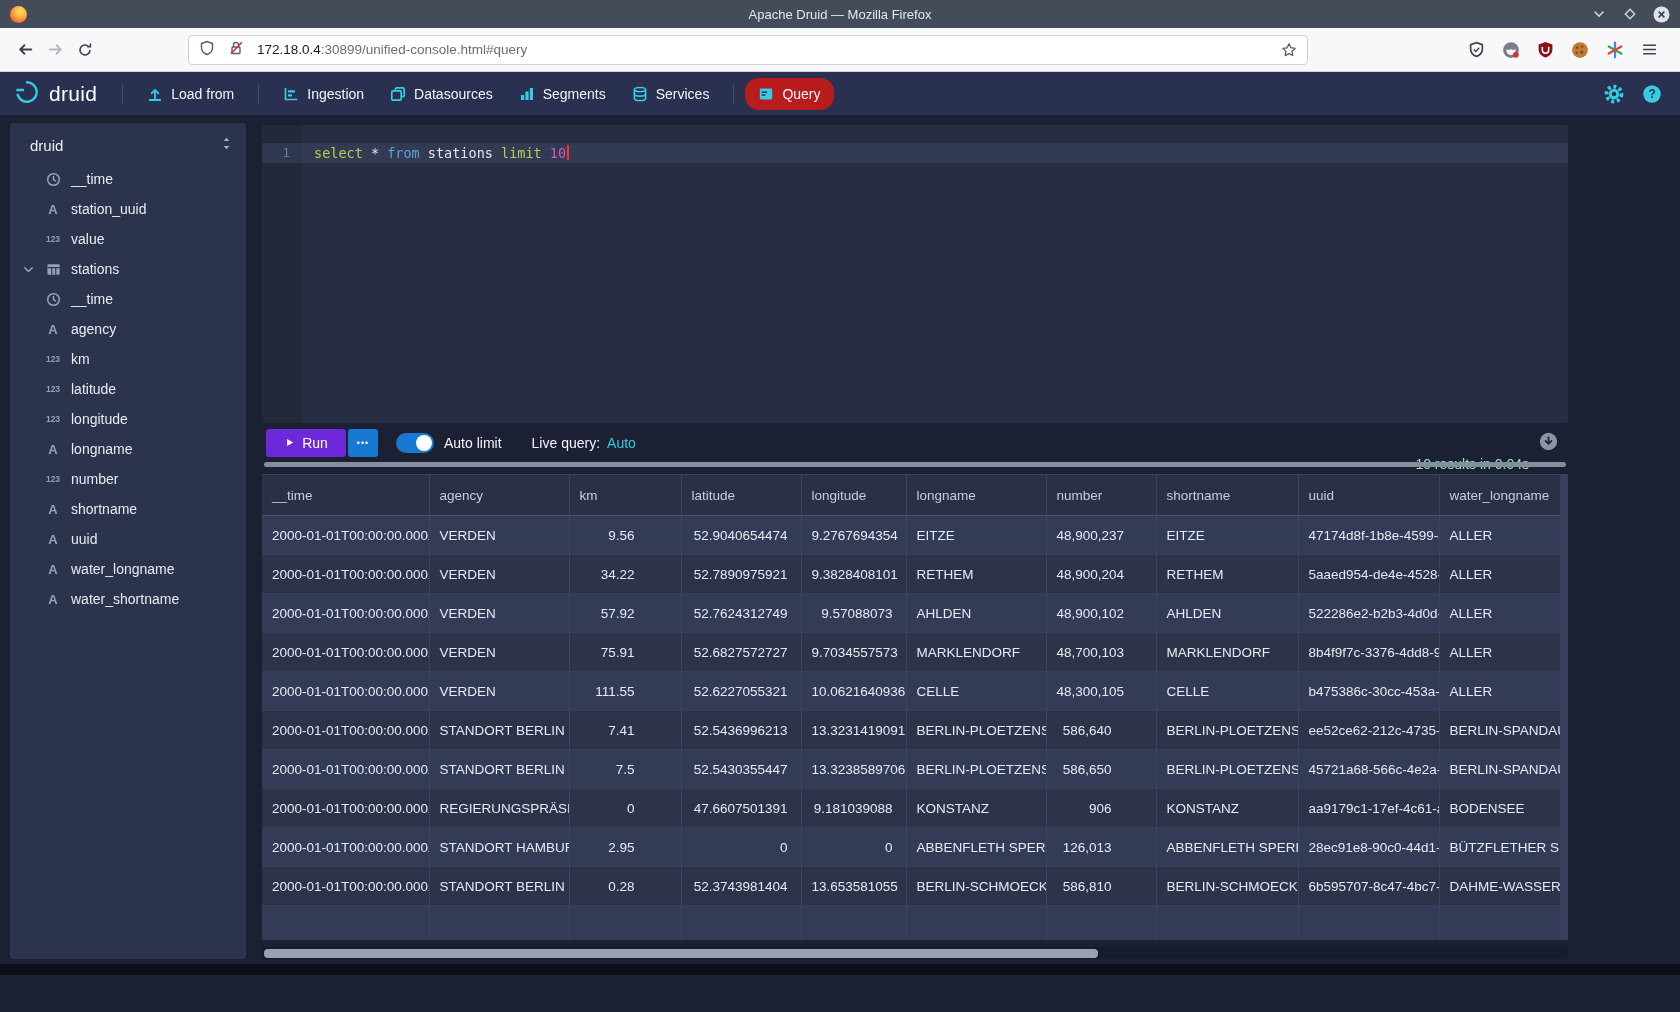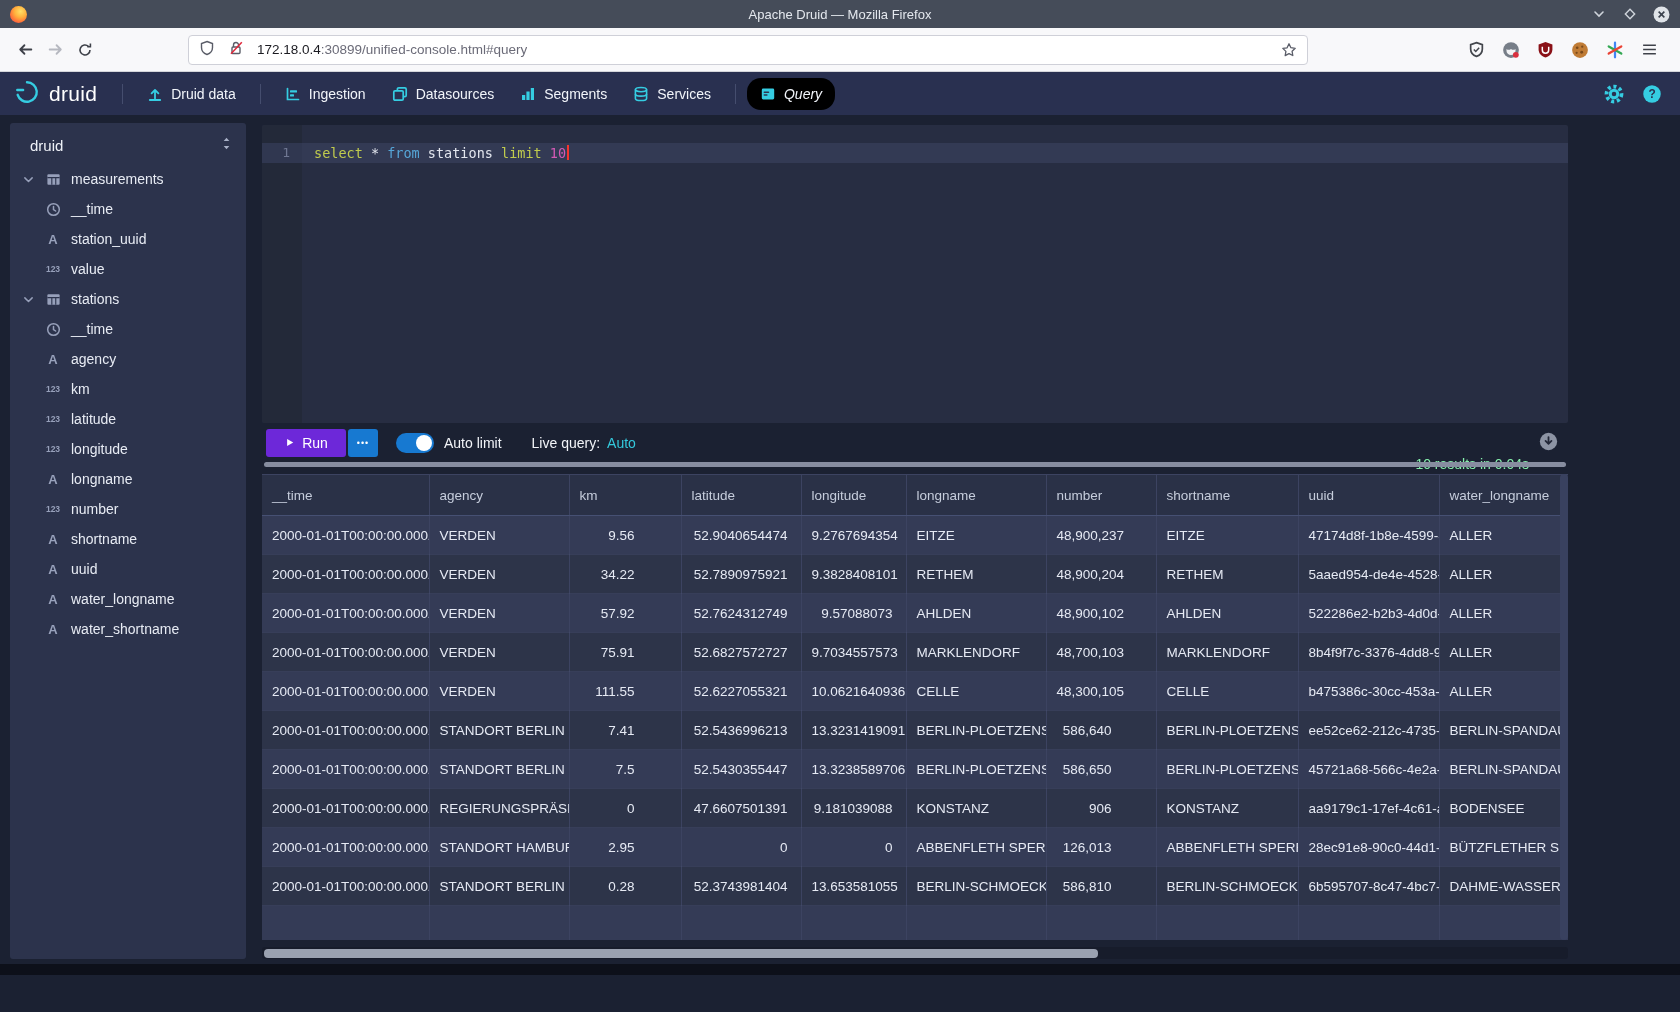--- a/index.html
+++ b/index.html
@@ -27,21 +27,21 @@
   .url-star{margin-left:auto;display:flex;}
   .ext-icons{margin-left:auto;display:flex;align-items:center;gap:17px;padding-right:12px;}
   .ext-icons span{display:inline-flex;}
 
   
   .dnav{height:43px;background:#293050;display:flex;align-items:center;padding:0 14px;}
   .brand{display:flex;align-items:center;gap:9px;margin-right:14px;}
   .brand-name{font-size:21px;font-weight:500;color:#fff;letter-spacing:.3px;}
   .nav-divider{width:1px;height:20px;background:#454d6e;margin:0 11px;}
   .nav-item{display:flex;align-items:center;gap:8px;padding:8px 13px;border-radius:14px;color:#f2f5fa;font-size:14px;cursor:default;}
-  .nav-item.active{background:#000000;font-style:italic;}
+  .nav-item.active{background:#b91c1c;}
   .nav-ic{display:inline-flex;}
   .nav-right{margin-left:auto;display:flex;align-items:center;gap:18px;padding-right:4px;}
   .nav-right span{display:inline-flex;}
 
   
   .content{position:relative;height:860px;background:#1b2132;}
 
   .schema-panel{position:absolute;left:10px;top:8px;width:236px;height:836px;background:#2c334c;border-radius:3px;overflow:hidden;}
   .schema-head{display:flex;align-items:center;justify-content:space-between;padding:13px 12px 9px 20px;}
   .schema-title{font-size:15px;color:#eef1f7;}
@@ -214,21 +214,21 @@
     </span>
     <span class="nav-divider"></span>
     <div style="display:flex;align-items:center;">
         <div class="nav-item">
           <span class="nav-ic">
             <svg width="16" height="16" viewBox="0 0 16 16">
               <path d="M8 12.5V4M4.6 7.4L8 4l3.4 3.4" fill="none" stroke="#35cde2" stroke-width="1.8" stroke-linecap="round" stroke-linejoin="round"></path>
               <path d="M2.8 14h10.4" stroke="#35cde2" stroke-width="1.8" stroke-linecap="round"></path>
             </svg>
           </span>
-          <span class="nav-label">Druid data</span>
+          <span class="nav-label">Load from</span>
         </div>
         <span class="nav-divider"></span>
         <div class="nav-item">
           <span class="nav-ic">
             <svg width="16" height="16" viewBox="0 0 16 16">
               <path d="M2.5 2.5v11h11" fill="none" stroke="#35cde2" stroke-width="1.7" stroke-linecap="round"></path>
               <rect x="5" y="4.2" width="7" height="2.4" rx=".5" fill="#35cde2"></rect>
               <rect x="5" y="8.2" width="4" height="2.4" rx=".5" fill="#35cde2"></rect>
             </svg>
           </span>
@@ -295,34 +295,20 @@
 
     <aside class="schema-panel">
       <div class="schema-head">
         <span class="schema-title">druid</span>
         <span><svg width="15" height="15" viewBox="0 0 16 16">
               <path d="M8 1.8L11 5.4H5z" fill="#a9b1c7"></path>
               <path d="M8 14.2L5 10.6h6z" fill="#a9b1c7"></path>
             </svg></span>
       </div>
       <div>
-          <div class="tree-row group">
-            <span class="tree-chev">
-              <svg width="13" height="13" viewBox="0 0 16 16">
-                <path d="M3.5 6l4.5 4.5L12.5 6" fill="none" stroke="#97a0ba" stroke-width="1.8" stroke-linecap="round" stroke-linejoin="round"></path>
-              </svg>
-            </span>
-            <span class="tree-ic">
-              <svg width="15" height="15" viewBox="0 0 16 16">
-                <rect x="1.5" y="2.5" width="13" height="11" rx="1" fill="#97a0ba"></rect>
-                <path d="M1.5 6h13M6.2 6v7.5M10.4 6v7.5" stroke="#2c334c" stroke-width="1.2"></path>
-              </svg>
-            </span>
-            <span class="tree-label">measurements</span>
-          </div>
           <div class="tree-row">
             <span class="tree-ic">
               <svg width="15" height="15" viewBox="0 0 16 16">
                 <circle cx="8" cy="8" r="6.2" fill="none" stroke="#97a0ba" stroke-width="1.6"></circle>
                 <path d="M8 4.8V8l2.3 1.6" fill="none" stroke="#97a0ba" stroke-width="1.6" stroke-linecap="round"></path>
               </svg>
             </span>
             <span class="tree-label">__time</span>
           </div>
           <div class="tree-row">

